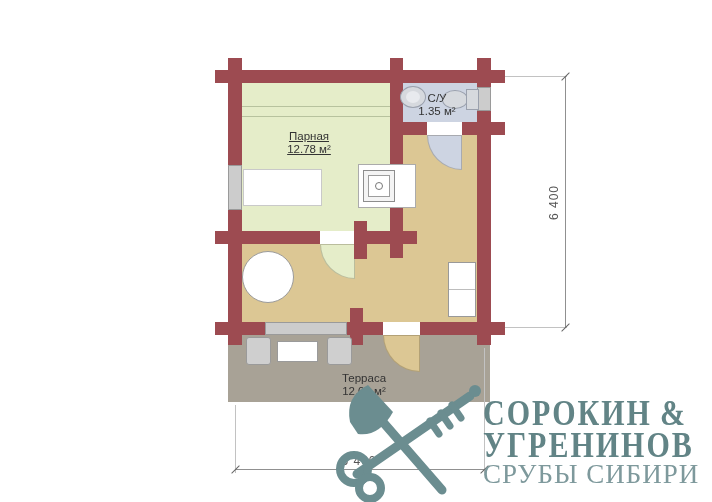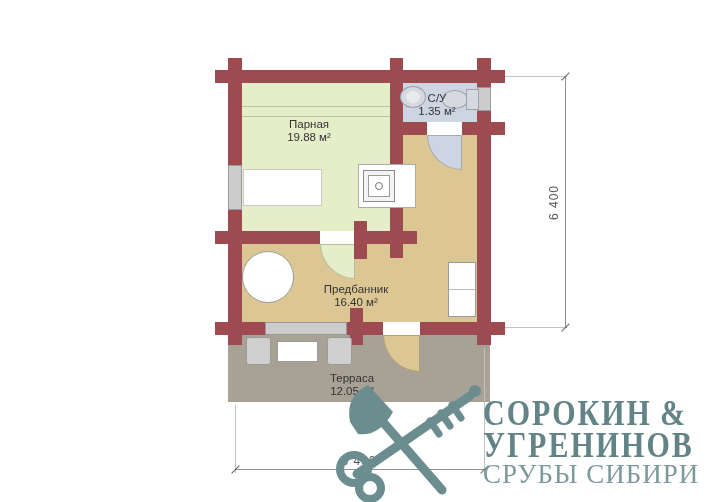--- a/index.html
+++ b/index.html
@@ -79,33 +79,29 @@
 
   <div class="furn" style="left:242px;top:251px;width:52px;height:52px;background:#ffffff;border:1px solid #9b9b9b;border-radius:50%;"></div>
   <div class="furn" style="left:448px;top:262px;width:28px;height:55px;background:#ffffff;border:1px solid #999;">
     <div class="furn" style="left:0;top:26px;width:26px;height:1px;background:#bdbdbd;"></div>
   </div>
 
   <div class="furn" style="left:246px;top:337px;width:25px;height:28px;background:#cfcfcf;border:1px solid #9a9a9a;border-radius:3px;"></div>
   <div class="furn" style="left:277px;top:341px;width:41px;height:21px;background:#ffffff;border:1px solid #9a9a9a;"></div>
   <div class="furn" style="left:327px;top:337px;width:25px;height:28px;background:#cfcfcf;border:1px solid #9a9a9a;border-radius:3px;"></div>
 
-  <div class="room-label" style="left:309px;top:118px;">
+  <div class="room-label" style="left:309px;top:130px;text-decoration:underline;">
     <span>Парная</span><br>
-    <span>19.88 м²</span>
+    <span>12.78 м²</span>
   </div>
   <div class="room-label" style="left:437px;top:92px;">
     <span>С/У</span><br>
     <span>1.35 м²</span>
   </div>
-  <div class="room-label" style="left:356px;top:283px;">
-    <span>Предбанник</span><br>
-    <span>16.40 м²</span>
-  </div>
-  <div class="room-label" style="left:352px;top:372px;">
+  <div class="room-label" style="left:364px;top:372px;">
     <span>Терраса</span><br>
     <span>12.05 м²</span>
   </div>
 
   <div class="ext-line" style="left:505px;top:76px;width:62px;height:1px;"></div>
   <div class="ext-line" style="left:505px;top:327px;width:62px;height:1px;"></div>
   <div class="dim-line" style="left:565px;top:76px;width:1px;height:252px;"></div>
   <div class="dim-tick" style="left:560px;top:76px;"></div>
   <div class="dim-tick" style="left:560px;top:327px;"></div>
   <div class="dim-text" style="left:537px;top:196px;width:34px;text-align:center;transform:rotate(-90deg);">6 400</div>

